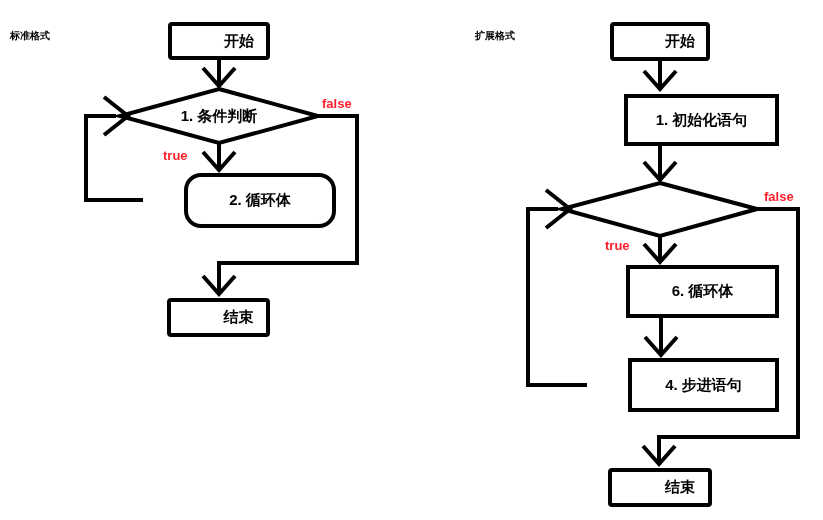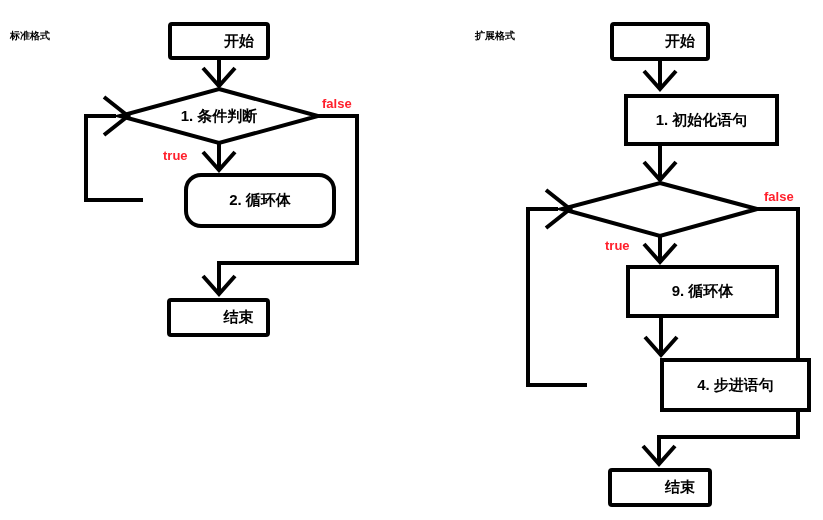--- a/index.html
+++ b/index.html
@@ -46,21 +46,21 @@
   .std-body{left:143px;top:173px;width:152px;height:55px;border-radius:17px;}
   .std-end{left:167px;top:298px;width:103px;height:39px;}
   .std-false{left:322px;top:96px;}
   .std-true{left:163px;top:148px;}
   
   .ext-title{left:475px;top:29px;}
   .ext-start{left:610px;top:22px;width:100px;height:39px;}
   .ext-init{left:583px;top:94px;width:155px;height:52px;}
   .ext-cond{left:562px;top:183px;width:195px;height:53px;}
   .ext-body{left:585px;top:265px;width:153px;height:53px;}
-  .ext-step{left:619px;top:358px;width:151px;height:54px;}
+  .ext-step{left:587px;top:358px;width:151px;height:54px;}
   .ext-end{left:608px;top:468px;width:104px;height:39px;}
   .ext-false{left:764px;top:189px;}
   .ext-true{left:605px;top:238px;}
 </style>
 </head>
 <body>
 
 <div class="canvas">
 
   <svg class="layer" width="823" height="520" viewBox="0 0 823 520">
@@ -132,21 +132,21 @@
   <div class="node term ext-start">
     <span>开始</span>
   </div>
 
   <div class="node proc ext-init">
     <span>1. 初始化语句</span>
   </div>
 
 
   <div class="node proc ext-body">
-    <span>9. 循环体</span>
+    <span>6. 循环体</span>
   </div>
 
   <div class="node proc ext-step">
     <span>4. 步进语句</span>
   </div>
 
   <div class="node term ext-end">
     <span>结束</span>
   </div>
 

